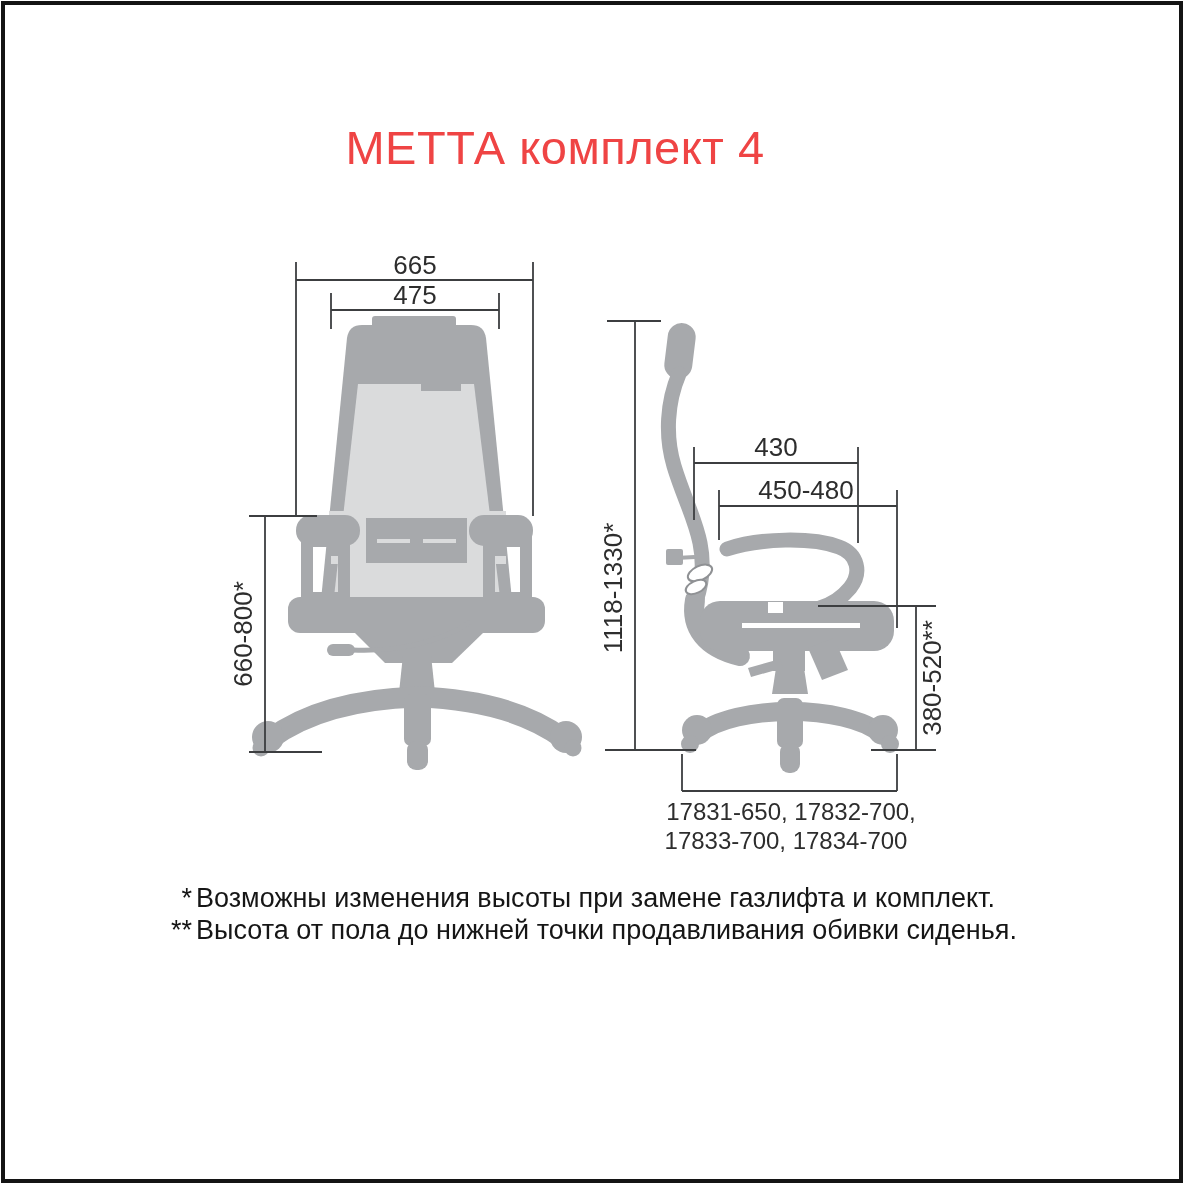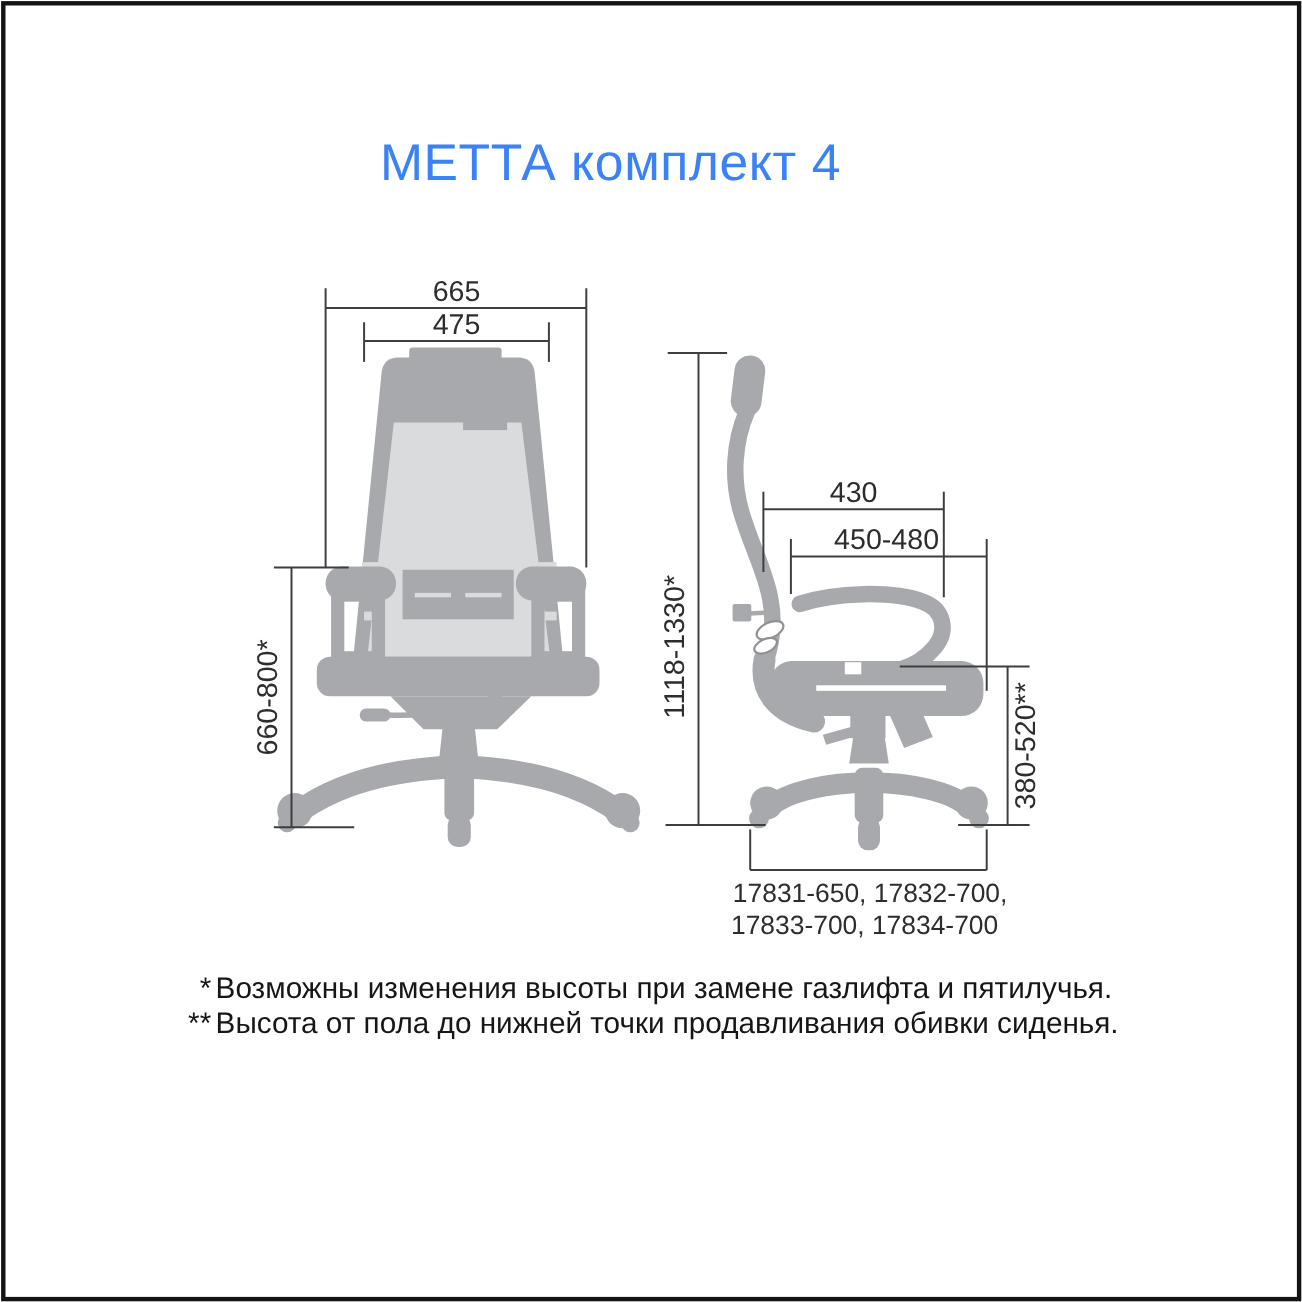--- a/index.html
+++ b/index.html
@@ -3,21 +3,21 @@
 <meta charset="utf-8">
 <style>
   html,body{margin:0;padding:0;}
   body{
     width:1184px;height:1184px;position:relative;background:#ffffff;
     font-family:"Liberation Sans",sans-serif;overflow:hidden;
   }
   .border-frame{position:absolute;inset:1px;border:4px solid #141414;pointer-events:none;}
   .title{
     position:absolute;top:120px;left:3px;width:1104px;text-align:center;
-    font-size:47px;color:#3b82f6;letter-spacing:.5px;white-space:nowrap;
+    font-size:47px;color:#ef4444;letter-spacing:.5px;white-space:nowrap;
   }
   .diagram{position:absolute;left:0;top:0;}
   .fn{position:absolute;left:196px;font-size:27px;color:#161616;white-space:nowrap;}
   .fn .marker{position:absolute;right:100%;margin-right:4px;}
   .fn1{top:883px;}
   .fn2{top:915px;}
   
   .g{fill:#a7a9ac;}
   .l{fill:#dadbdc;}
   .w{fill:#ffffff;}
@@ -138,18 +138,18 @@
     <line class="dim" x1="682" y1="754" x2="682" y2="791"></line>
     <line class="dim" x1="897" y1="754" x2="897" y2="791"></line>
     <line class="dim" x1="682" y1="791" x2="897" y2="791"></line>
     <text class="model-text" x="791" y="820" text-anchor="middle">17831-650, 17832-700,</text>
     <text class="model-text" x="786" y="849" text-anchor="middle">17833-700, 17834-700</text>
   </g>
 </svg>
 
 <div>
   <div class="fn fn1">
-    <span class="marker">*</span><span>Возможны изменения высоты при замене газлифта и пятилучья.</span>
+    <span class="marker">*</span><span>Возможны изменения высоты при замене газлифта и комплект.</span>
   </div>
   <div class="fn fn2">
     <span class="marker">**</span><span>Высота от пола до нижней точки продавливания обивки сиденья.</span>
   </div>
 </div>
 
 </body></html>

